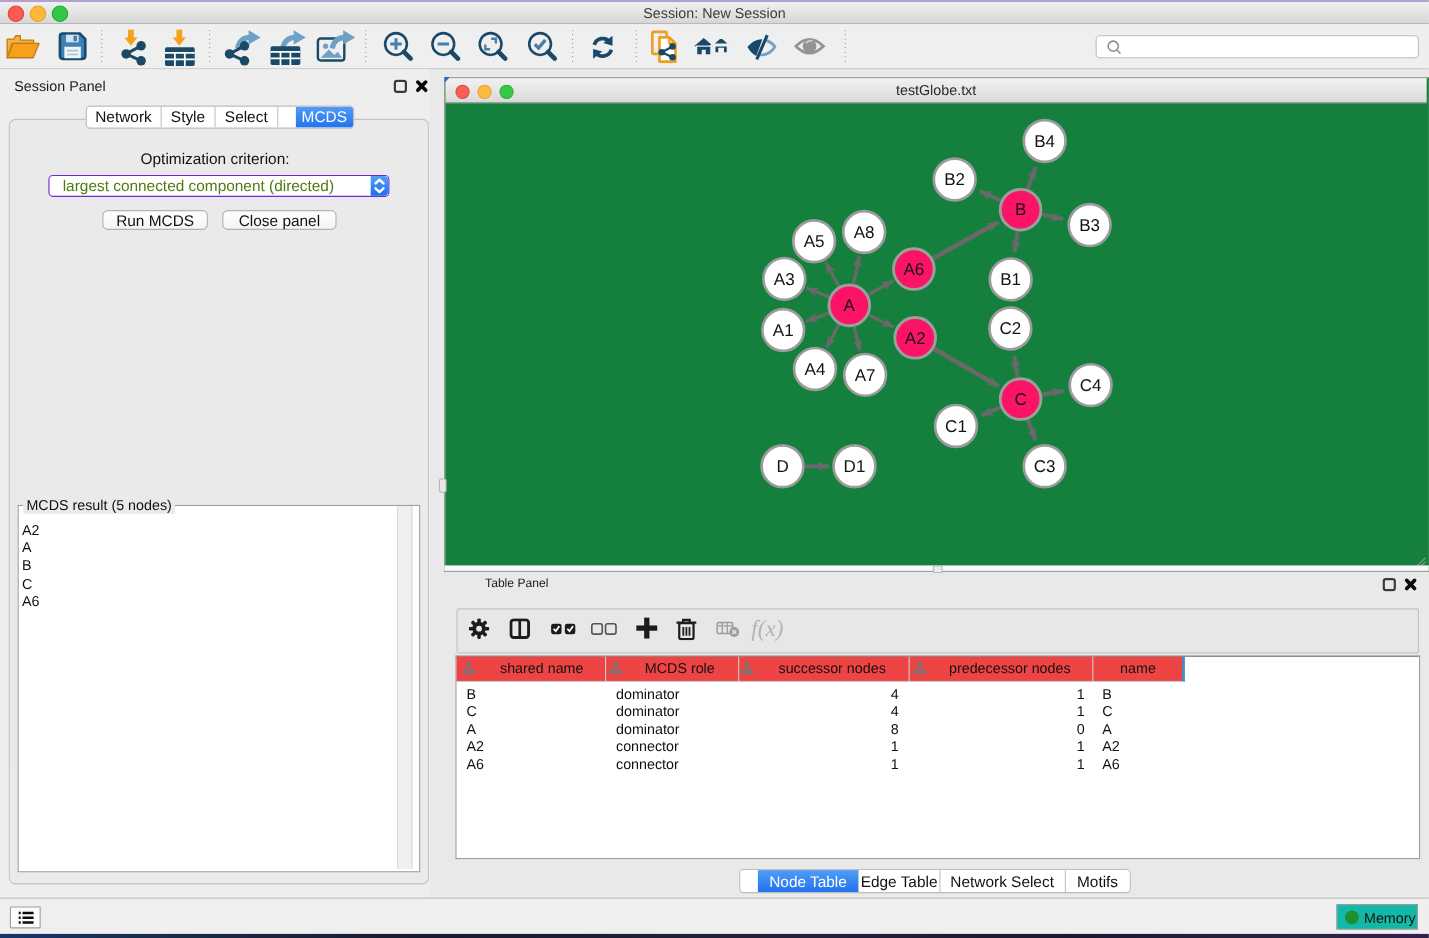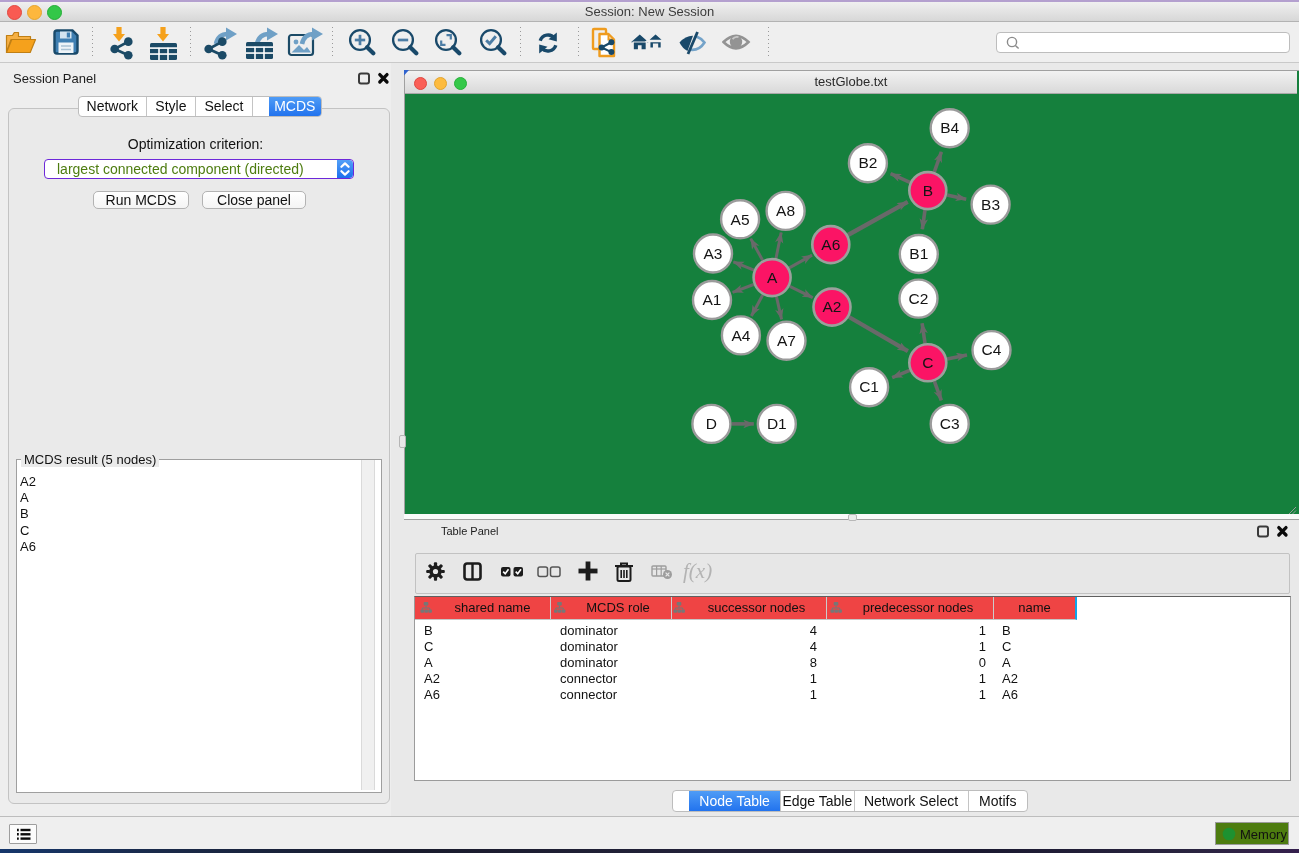--- a/index.html
+++ b/index.html
@@ -46,21 +46,21 @@
 .hsep{position:absolute;top:0;width:1px;height:22px;background:#cccccc;}
 .hcell{position:absolute;top:0;height:22px;line-height:22px;font-size:13px;color:#111;text-align:center;}
 .trow{position:absolute;font-size:13px;color:#111;height:16px;line-height:16px;}
 .num{text-align:right;}
 #bottabs{left:672px;top:790px;width:356px;}
 #bottabs .tabgrp{height:20px;}
 #bottabs .seg{line-height:20px;}
 
 #statusbar{left:0;top:816px;width:1299px;height:33px;background:#efefef;border-top:1px solid #bdbdbd;box-sizing:border-box;}
 #listbtn{left:9px;top:824px;width:28px;height:20px;background:#fcfcfc;border:1px solid #9e9e9e;border-radius:1px;box-sizing:border-box;}
-#membtn{left:1215px;top:822px;width:74px;height:23px;background:#4d7c0f;border:1px solid #9b9b9b;border-radius:0;box-sizing:border-box;font-size:13px;color:#111;}
+#membtn{left:1215px;top:822px;width:74px;height:23px;background:#14b8a6;border:1px solid #9b9b9b;border-radius:0;box-sizing:border-box;font-size:13px;color:#111;}
 #wall{left:0;top:849px;width:1299px;height:4px;background:linear-gradient(90deg,#15366b,#1a2a4a 12%,#191b2c 30%,#23223a 55%,#1a1930 75%,#2a2440 92%,#351f4d);}
 .icon{position:absolute;}
 </style>
 </head>
 <body>
 <div class="abs" id="purpletop"></div>
 <div class="abs" id="titlebar">
     <div class="title">Session: New Session</div>
   </div>
 <div class="abs light" style="left:6.5px;top:5px;width:13px;height:13px;background:#f95a52;border:0.5px solid #e1483f;"></div>

